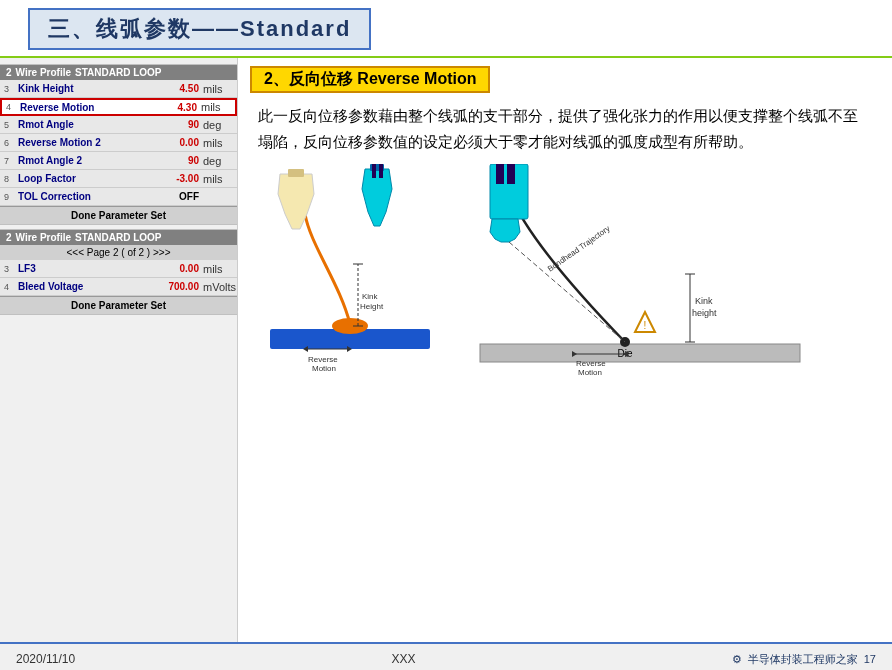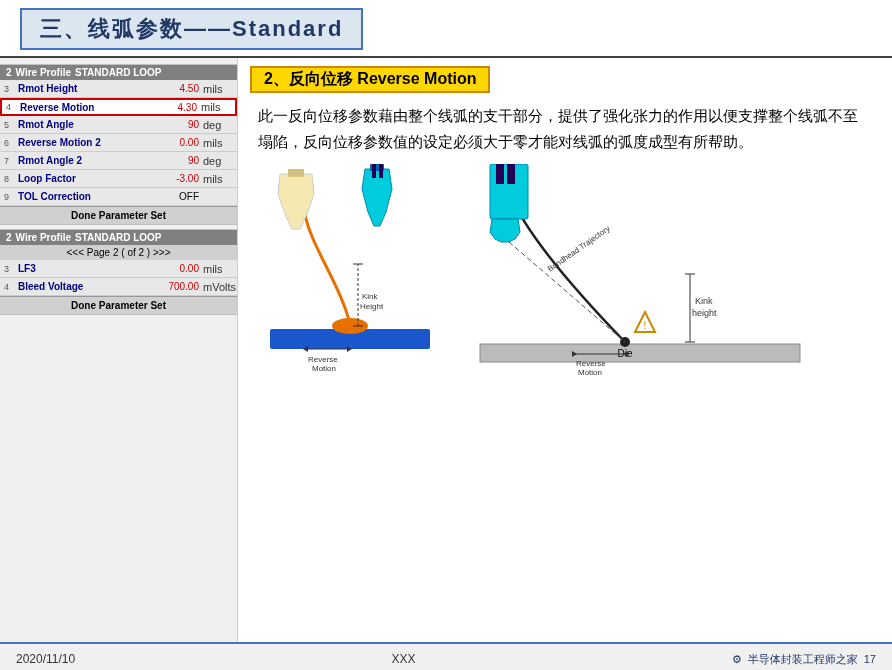--- a/index.html
+++ b/index.html
@@ -8,22 +8,22 @@
       height: 670px;
       background: #fff;
       font-family: Arial, sans-serif;
       overflow: hidden;
       position: relative;
     }
 
     
     .page-header {
       background: #fff;
-      padding: 8px 16px 6px 20px;
-      border-bottom: 2px solid #404040;
+      padding: 8px 16px 6px 28px;
+      border-bottom: 2px solid #84cc16;
     }
     .page-title-box {
       display: inline-block;
       background: #dce6f1;
       border: 2px solid #4472c4;
       padding: 4px 18px;
       font-size: 22px;
       font-weight: bold;
       color: #1f3864;
       letter-spacing: 2px;
@@ -96,21 +96,21 @@
     .param-row .row-name {
       flex: 1;
       color: #000080;
       font-weight: bold;
     }
 
     .param-row .row-val {
       width: 40px;
       text-align: right;
       color: #cc0000;
-      font-weight: normal;
+      font-weight: bold;
       margin-right: 4px;
     }
 
     .param-row .row-unit {
       width: 30px;
       color: #333;
       font-size: 11px;
     }
 
     .done-btn {
@@ -212,21 +212,21 @@
 
     <div class="param-section">
       <div class="param-header">
         <span class="num">2</span>
         <span>Wire Profile</span>
         <span>STANDARD LOOP</span>
       </div>
 
       <div class="param-row">
         <span class="row-num">3</span>
-        <span class="row-name">Rmot Height</span>
+        <span class="row-name">Kink Height</span>
         <span class="row-val">4.50</span>
         <span class="row-unit">mils</span>
       </div>
       <div class="param-row highlighted">
         <span class="row-num">4</span>
         <span class="row-name">Reverse Motion</span>
         <span class="row-val">4.30</span>
         <span class="row-unit">mils</span>
       </div>
       <div class="param-row">

